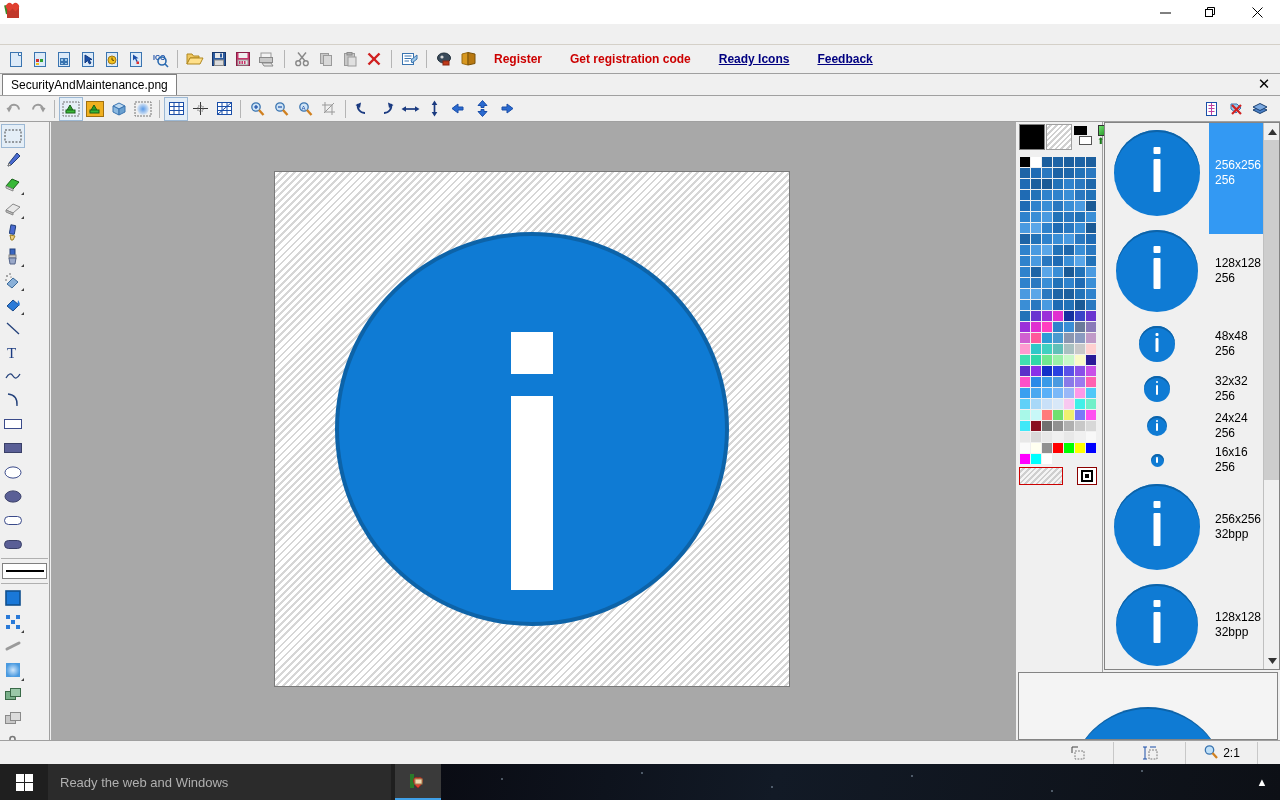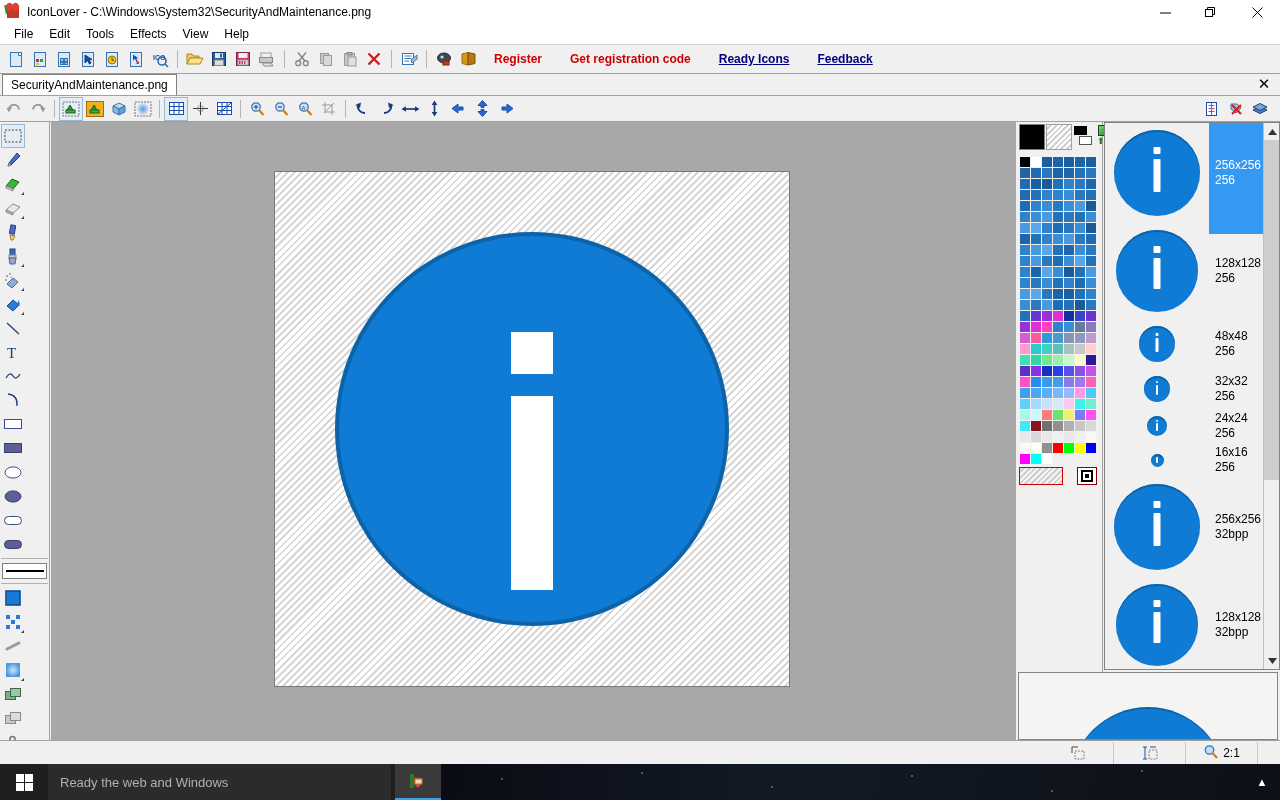--- a/index.html
+++ b/index.html
@@ -268,21 +268,20 @@
 </head>
 <body>
 
 <div id="app">
 
   <div id="titlebar">
     <div id="app-icon">
       <div class="leaf"></div>
         <div class="heart"></div>
     </div>
-    <div id="title-text">IconLover - C:\Windows\System32\SecurityAndMaintenance.png</div>
     <div id="wincontrols">
       <div class="wc">
         <svg width="11" height="11">
             <line x1="0" y1="6" x2="11" y2="6" stroke="#000" stroke-width="1"></line>
           </svg>
       </div>
       <div class="wc">
         <svg width="12" height="12">
             <rect x="0.5" y="3.5" width="7" height="7" fill="none" stroke="#000"></rect>
             <polyline points="2.5,3.5 2.5,1.5 9.5,1.5 9.5,8.5 7.5,8.5" fill="none" stroke="#000"></polyline>
@@ -290,28 +289,20 @@
       </div>
       <div class="wc">
         <svg width="11" height="11">
             <line x1="0.5" y1="0.5" x2="10.5" y2="10.5" stroke="#000"></line>
             <line x1="10.5" y1="0.5" x2="0.5" y2="10.5" stroke="#000"></line>
           </svg>
       </div>
     </div>
   </div>
 
-  <div id="menubar">
-    <div class="menu-item">File</div>
-    <div class="menu-item">Edit</div>
-    <div class="menu-item">Tools</div>
-    <div class="menu-item">Effects</div>
-    <div class="menu-item">View</div>
-    <div class="menu-item">Help</div>
-  </div>
 
   <div id="tabstrip">
     <div id="doc-tab">
       <span>SecurityAndMaintenance.png</span>
     </div>
     <div id="tab-close">✕</div>
   </div>
 
   <div id="toolbar1">
     <div class="tb-btn">

